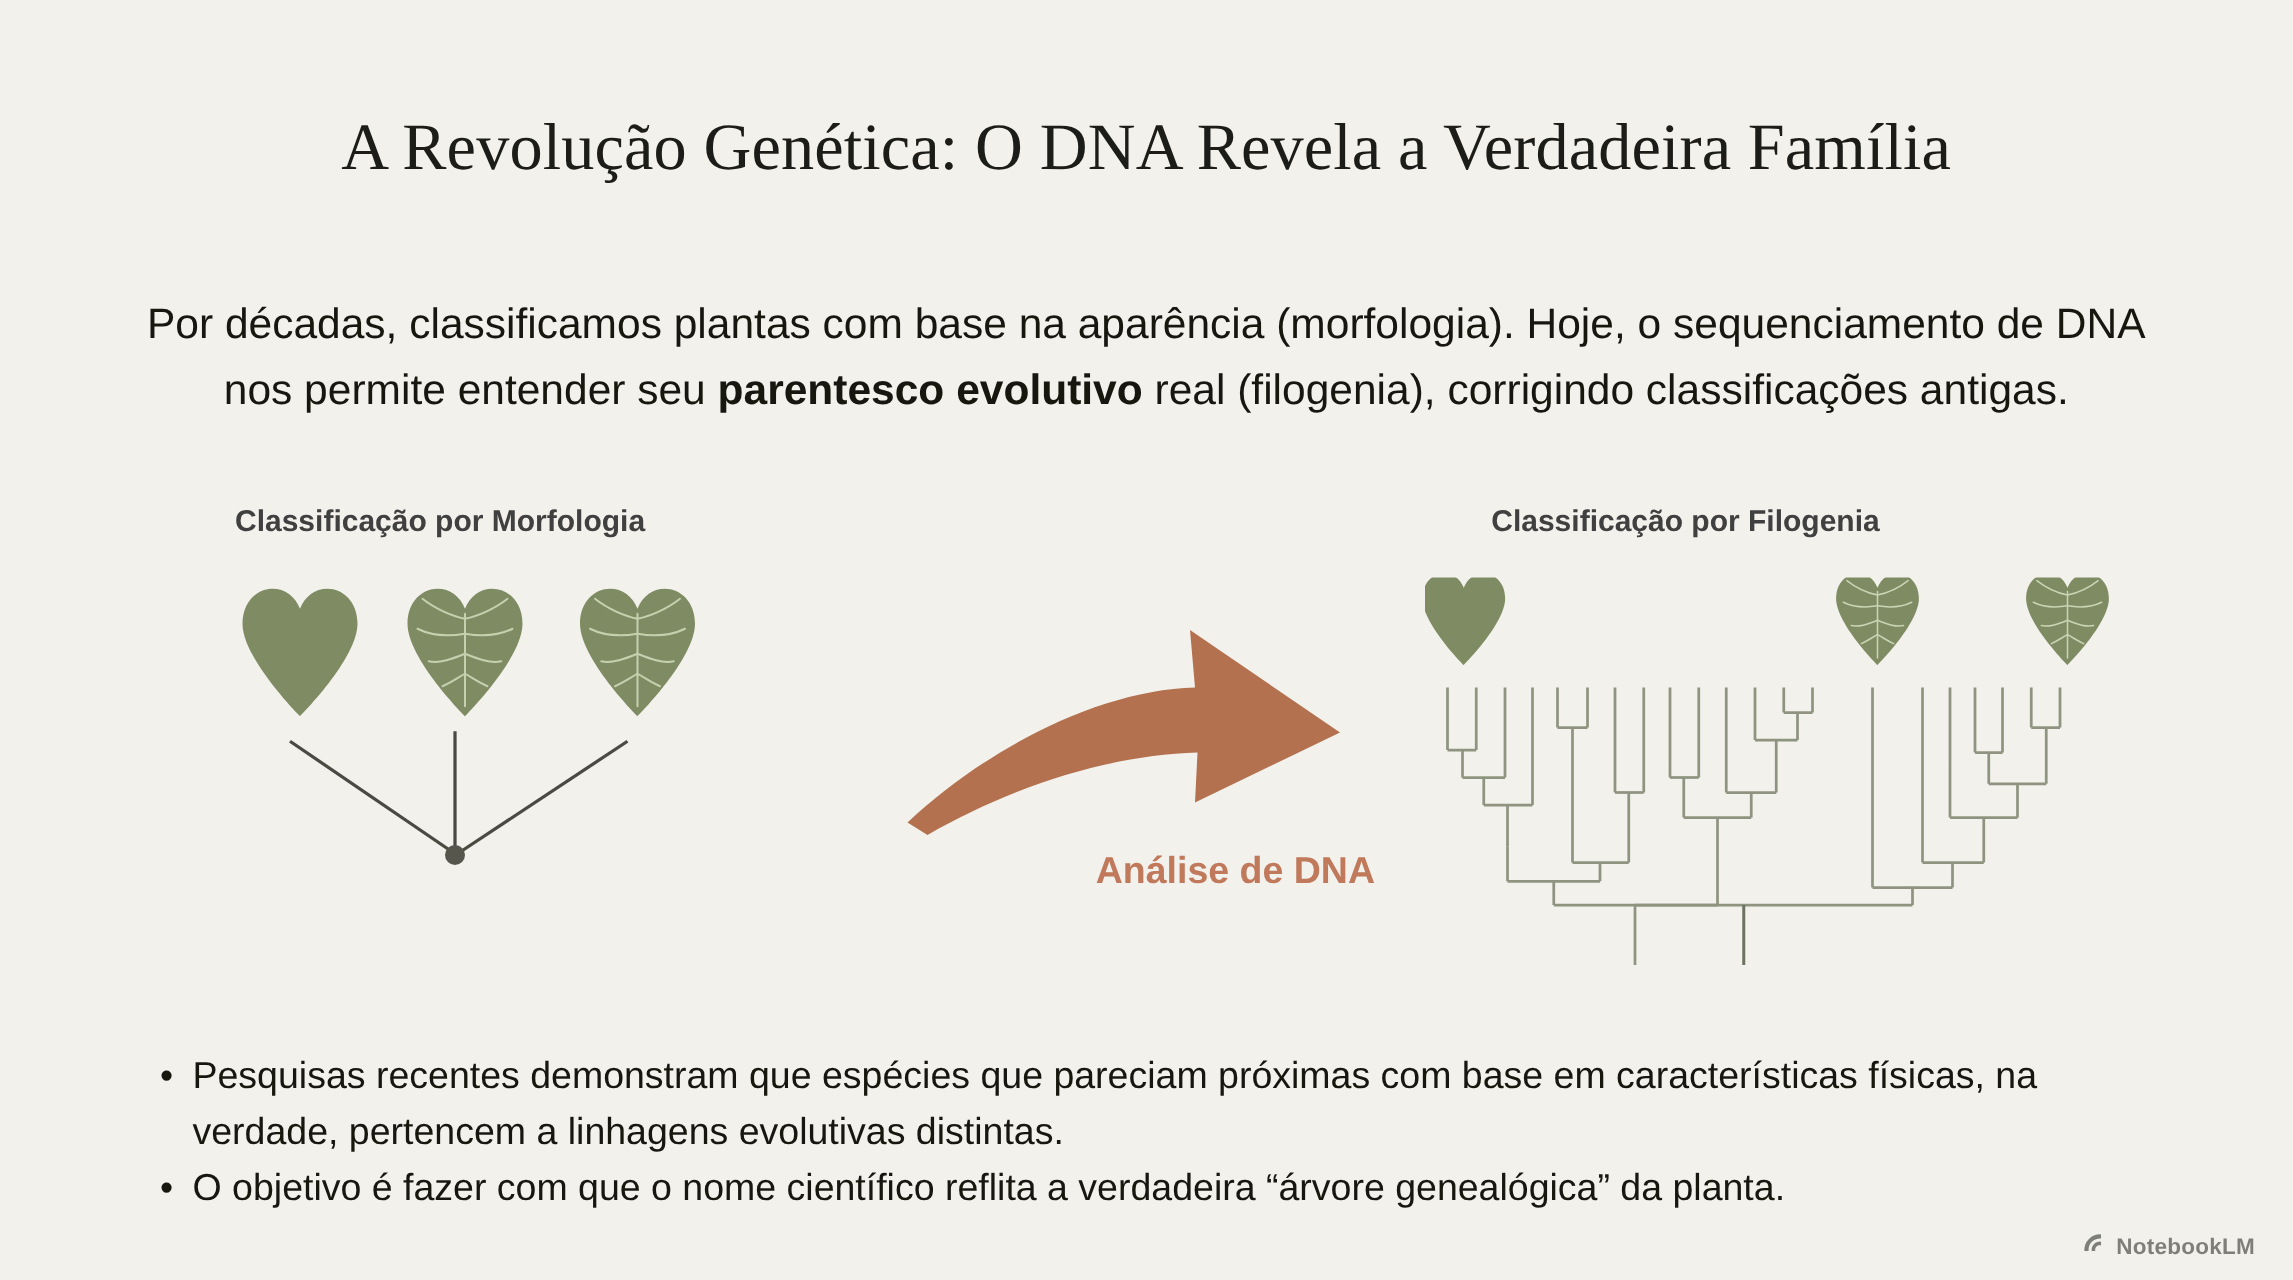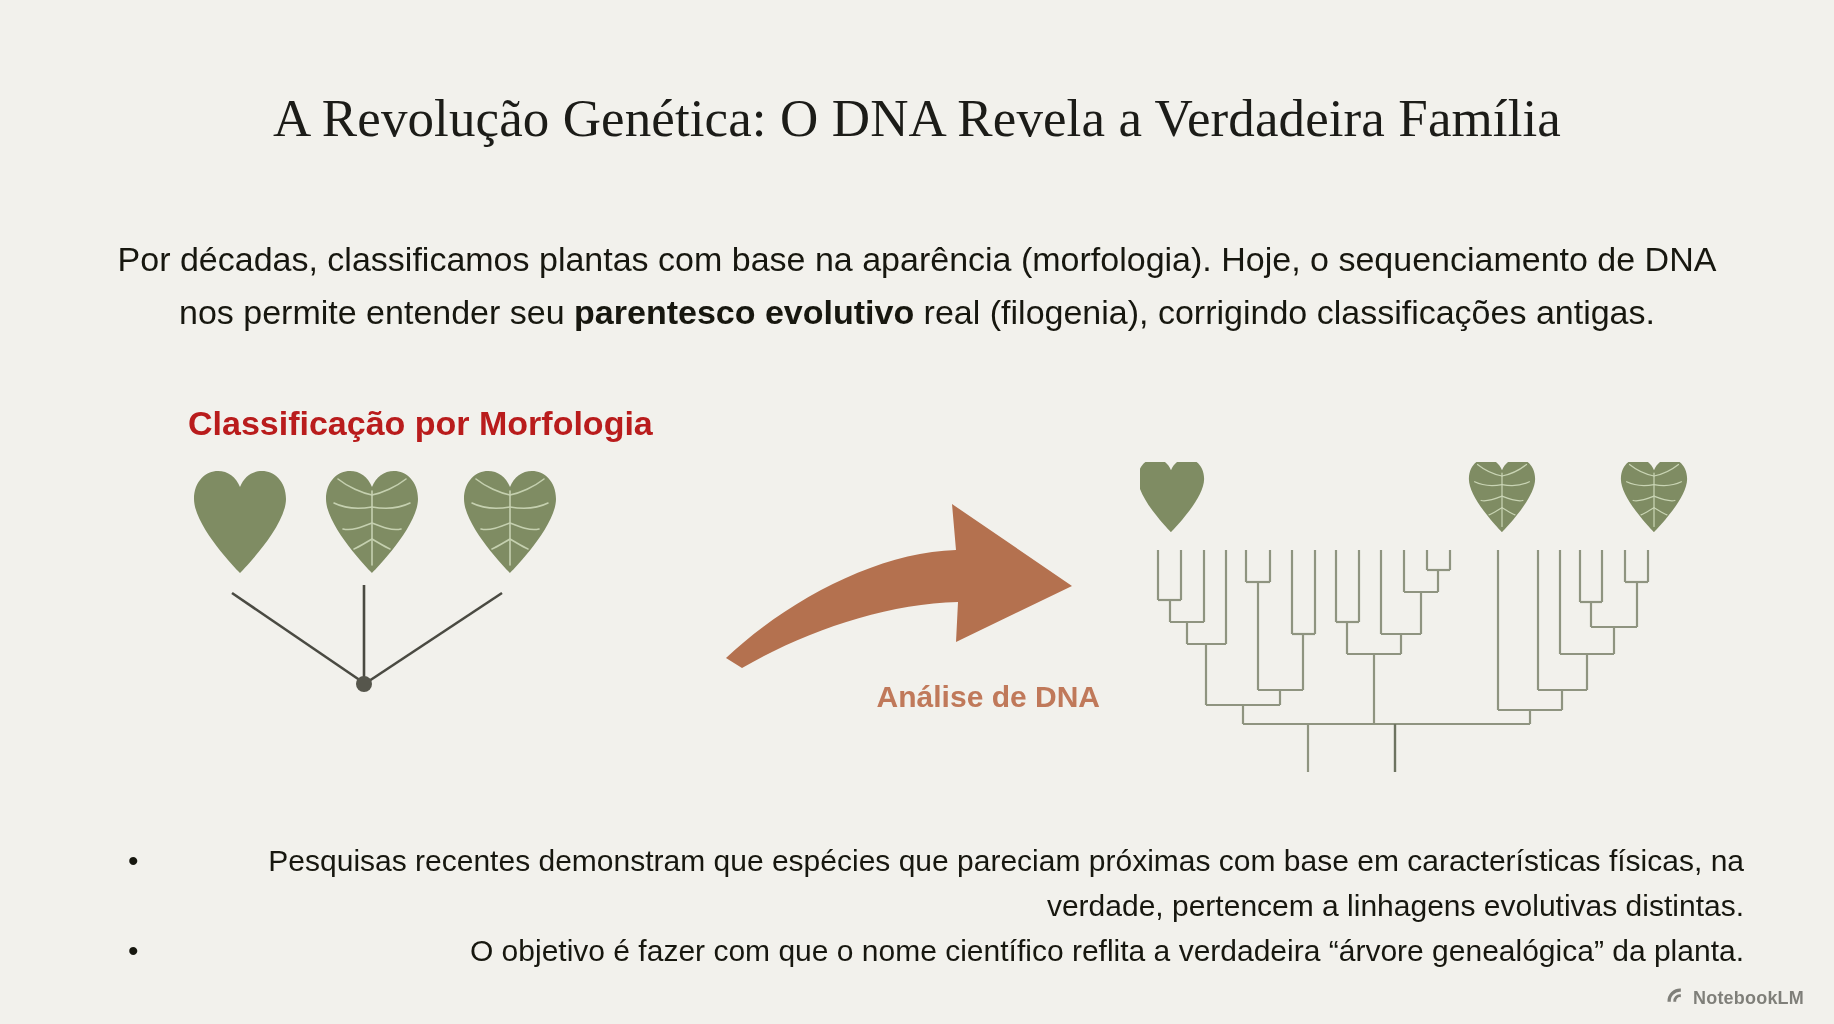--- a/index.html
+++ b/index.html
@@ -34,23 +34,23 @@
     font-size:34px;
     line-height:53px;
     color:#17170f;
     font-weight:400;
     margin-top:28px;
   }
   .subtitle b{font-weight:700;}
   
   .col-head{
     position:absolute;
-    font-size:34px;
+    font-size:24px;
     font-weight:700;
-    color:#b91c1c;
+    color:#404040;
     white-space:nowrap;
   }
   .col-head.left{top:404px;left:188px;}
   .col-head.right{top:404px;left:1193px;}
 
   
   .morph{
     position:absolute;
     top:465px;left:190px;
     width:480px;height:250px;
@@ -94,21 +94,21 @@
     align-items:flex-start;
   }
   .bullet-dot{
     flex:0 0 auto;
     width:26px;
     font-size:30px;
     line-height:45px;
     color:#17170f;
     text-align:left;
   }
-  .bullet-text{flex:1 1 auto;text-align:right;}
+  .bullet-text{flex:1 1 auto;}
 
   
   .watermark{
     position:absolute;
     right:30px;bottom:14px;
     display:flex;align-items:center;gap:8px;
     opacity:.62;
   }
   .watermark .wm-label{
     font-size:18px;
@@ -122,20 +122,21 @@
 
 <div class="slide">
 
   <div class="title">A Revolução Genética: O DNA Revela a Verdadeira Família</div>
 
   <div class="subtitle">
     <span>Por décadas, classificamos plantas com base na aparência (morfologia). Hoje, o sequenciamento de DNA nos permite entender seu </span><b>parentesco evolutivo</b><span> real (filogenia), corrigindo classificações antigas.</span>
   </div>
 
   <div class="col-head left">Classificação por Morfologia</div>
+  <div class="col-head right">Classificação por Filogenia</div>
 
   <div class="morph">
     <svg width="480" height="250" viewBox="0 0 480 250" xmlns="http://www.w3.org/2000/svg">
       <defs>
 
         <symbol id="leafPlain" viewBox="0 0 100 110">
           <path d="M50 108 C50 108 4 62 4 34 C4 16 16 6 28 6 C38 6 46 12 50 22
                    C54 12 62 6 72 6 C84 6 96 16 96 34 C96 62 50 108 50 108 Z" fill="#7f8c63"></path>
         </symbol>
 

